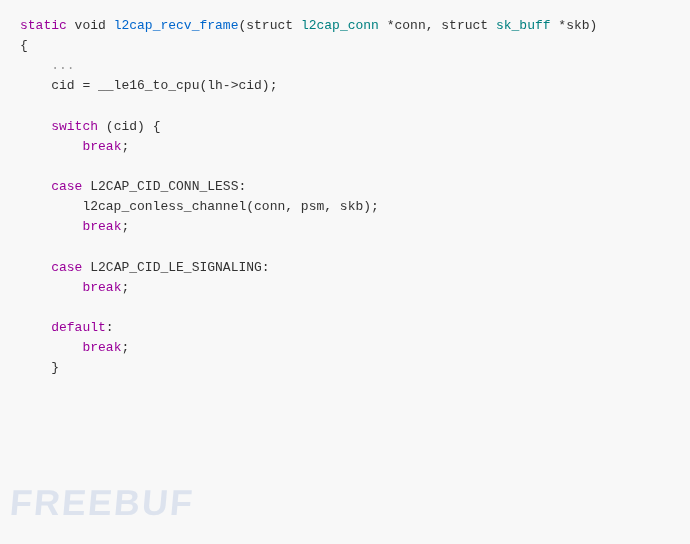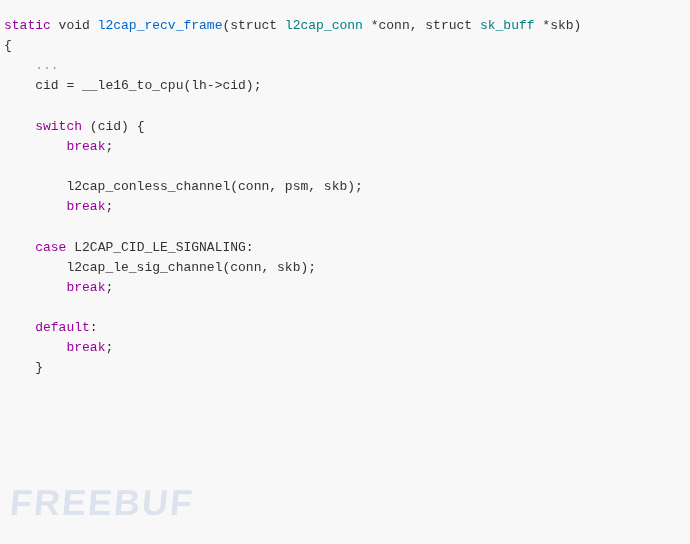--- a/index.html
+++ b/index.html
@@ -14,21 +14,21 @@
       background-color: #f8f8f8;
       font-family: 'Courier New', Courier, monospace;
       font-size: 13px;
       overflow: hidden;
     }
 
     .code-container {
       width: 690px;
       height: 544px;
       background-color: #f8f8f8;
-      padding: 16px 4px;
+      padding: 16px 20px;
       overflow: hidden;
       position: relative;
     }
 
     .code-line {
       line-height: 1.55;
       white-space: pre;
     }
 
     .kw-purple { color: #990099; font-weight: 500; }
@@ -57,25 +57,25 @@
 <div class="code-container">
   <div id="code-lines">
       <div class="code-line"><span class="kw-purple">static</span><span class="plain"> void </span><span class="func">l2cap_recv_frame</span><span class="plain">(struct </span><span class="type">l2cap_conn</span><span class="plain"> *conn, struct </span><span class="type">sk_buff</span><span class="plain"> *skb)</span></div>
       <div class="code-line"><span class="plain">{</span></div>
       <div class="code-line"><span class="comment">    ...</span></div>
       <div class="code-line"><span class="plain">    cid = __le16_to_cpu(lh-&gt;cid);</span></div>
       <div class="code-line">&nbsp;</div>
       <div class="code-line"><span class="plain">    </span><span class="kw-purple">switch</span><span class="plain"> (cid) {</span></div>
       <div class="code-line"><span class="plain">        </span><span class="kw-purple">break</span><span class="plain">;</span></div>
       <div class="code-line">&nbsp;</div>
+      <div class="code-line"><span class="plain">    </span><span class="kw-purple">case</span><span class="plain"> L2CAP_CID_CONN_LESS:</span></div>
       <div class="code-line"><span class="plain">        l2cap_conless_channel(conn, psm, skb);</span></div>
       <div class="code-line"><span class="plain">        </span><span class="kw-purple">break</span><span class="plain">;</span></div>
       <div class="code-line">&nbsp;</div>
       <div class="code-line"><span class="plain">    </span><span class="kw-purple">case</span><span class="plain"> L2CAP_CID_LE_SIGNALING:</span></div>
-      <div class="code-line"><span class="plain">        l2cap_le_sig_channel(conn, skb);</span></div>
       <div class="code-line"><span class="plain">        </span><span class="kw-purple">break</span><span class="plain">;</span></div>
       <div class="code-line">&nbsp;</div>
       <div class="code-line"><span class="plain">    </span><span class="kw-purple">default</span><span class="plain">:</span></div>
       <div class="code-line"><span class="plain">        </span><span class="kw-purple">break</span><span class="plain">;</span></div>
       <div class="code-line"><span class="plain">    }</span></div>
     </div>
   <div class="watermark">FREEBUF</div>
 </div>
 
 </body></html>

